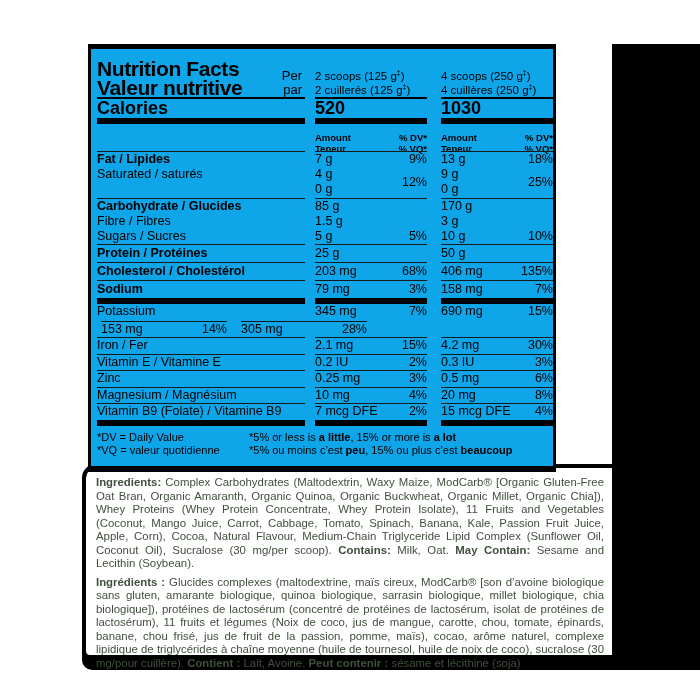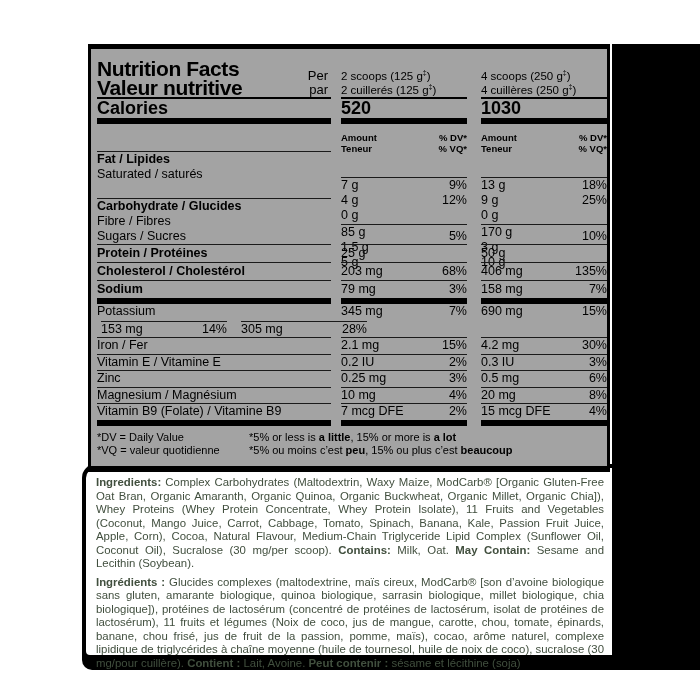--- a/index.html
+++ b/index.html
@@ -9,21 +9,21 @@
   
   .right-field{position:absolute;left:612px;top:44px;width:88px;height:626px;background:#000;}
   .ing-box{position:absolute;left:82px;top:464px;width:534px;height:206px;background:#000;
            border-radius:14px 0 0 10px;}
   .ing-inner{position:absolute;left:4px;top:4px;right:4px;bottom:15px;background:#fff;
              border-radius:10px 0 0 4px;padding:8px 8px 0 10px;box-sizing:border-box;}
   .ing-text{margin:0 0 5px 0;font-size:11.4px;line-height:13.5px;text-align:justify;}
   .ing-text b{font-weight:bold;}
 
   
-  .table-panel{position:absolute;left:88px;top:44px;width:522px;height:428px;background:#a3a3a3;
+  .table-panel{position:absolute;left:88px;top:44px;width:468px;height:428px;background:#0ea5e9;
                border:3px solid #000;border-top-width:5px;border-bottom-width:6px;
                box-sizing:border-box;display:flex;flex-direction:column;}
   .trow{display:flex;flex-shrink:0;}
   .c-label{width:234px;margin-left:6px;}
   .gap1{width:10px;flex-shrink:0;}
   .c-v1,.c-v2{width:126px;}
   .gap2{width:14px;flex-shrink:0;}
 
   .bt1{border-top:1.5px solid #1a1a1a;}
   .bt2{border-top:2.5px solid #000;}
@@ -47,21 +47,21 @@
   .chc{display:flex;justify-content:space-between;font-size:9.5px;line-height:11px;font-weight:bold;padding-top:8px;}
   .chr{text-align:right;}
 
   
   .nl{font-size:12.5px;line-height:15px;}
   .bold{font-weight:bold;}
   .vc{display:flex;justify-content:space-between;font-size:12.5px;line-height:16px;box-sizing:border-box;}
   .srow{height:18px;}
   .srow>.c-label{font-size:12.5px;line-height:16px;}
   .grp-row .c-label,.grp-row .c-v1,.grp-row .c-v2{box-sizing:border-box;}
-  .grp{display:flex;justify-content:space-between;margin-top:26px;}
+  .grp{display:flex;justify-content:space-between;}
   .amts{font-size:12.5px;line-height:15px;}
   .pcts{font-size:12.5px;line-height:15px;text-align:right;display:flex;flex-direction:column;}
   .fatp .pmid{flex:1;display:flex;align-items:center;justify-content:flex-end;}
   .carbp{justify-content:flex-end;}
   .grp-row{height:46.5px;}
   .mrow{height:16.5px;border-radius:8px;}
   .mrow .c-label{font-size:12.5px;line-height:15px;box-sizing:border-box;}
   .mrow .vc{line-height:15px;height:100%;}
 
   

